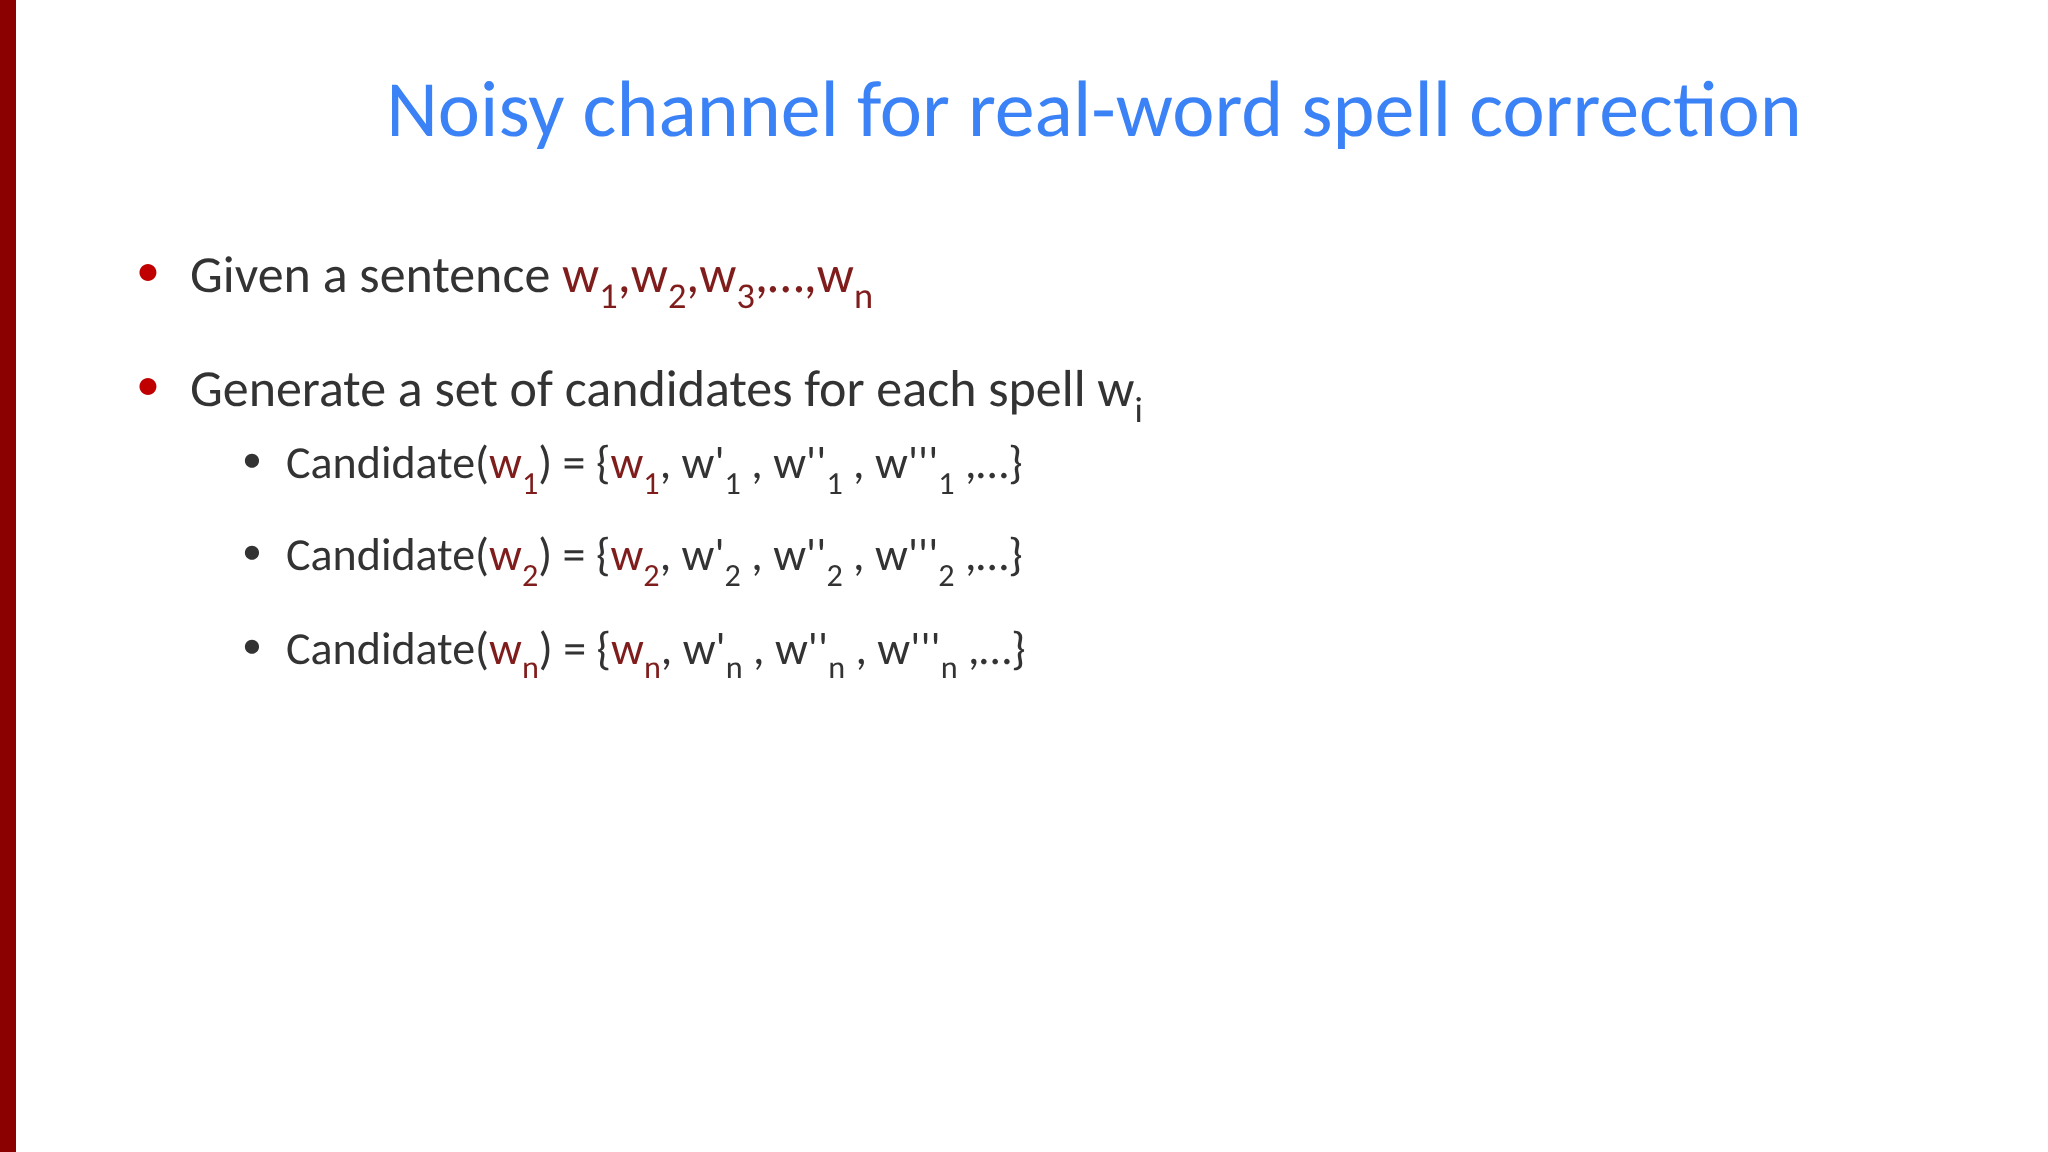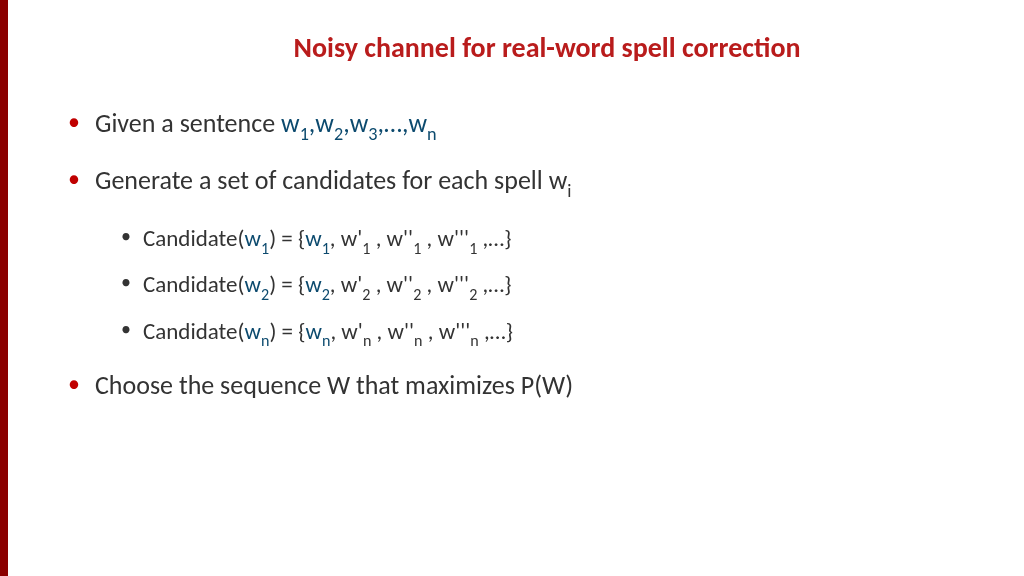--- a/index.html
+++ b/index.html
@@ -20,23 +20,23 @@
       left: 0;
       top: 0;
       width: 8px;
       height: 576px;
       background: #8b0000;
     }
     .content {
       padding: 30px 40px 0 50px;
     }
     .title {
-      color: #b91c1c;
-      font-size: 28px;
-      font-weight: bold;
+      color: #3b82f6;
+      font-size: 40px;
+      font-weight: normal;
       text-align: center;
       margin-bottom: 40px;
       margin-left: 60px;
     }
     .bullet-list {
       list-style: none;
       padding-left: 10px;
     }
     .bullet-item {
       position: relative;
@@ -50,40 +50,40 @@
       content: "•";
       position: absolute;
       left: 8px;
       top: 0;
       color: #c00000;
       font-size: 24px;
     }
     .sub-list {
       list-style: none;
       padding-left: 20px;
-      margin-top: 20px;
+      margin-top: 0;
     }
     .sub-item {
       position: relative;
       padding-left: 28px;
       margin-bottom: 10px;
       font-size: 23px;
       color: #333333;
       line-height: 1.4;
     }
     .sub-item::before {
       content: "•";
       position: absolute;
       left: 6px;
       top: 0;
       color: #333333;
       font-size: 20px;
     }
     .blue {
-      color: #0c4a6e;
+      color: #7f1d1d;
       text-align: center;
     }
     .sub-script {
       font-size: 0.7em;
       vertical-align: sub;
       position: relative;
       bottom: -2px;
     }
   </style>
 </head>
@@ -109,18 +109,15 @@
         </li>
         <li class="sub-item">
           <span>Candidate(</span><span class="blue"><span>w</span><span class="sub-script">2</span></span><span>) = {</span><span class="blue"><span>w</span><span class="sub-script">2</span></span><span>, w'</span><span class="sub-script">2</span><span> , w''</span><span class="sub-script">2</span><span> , w'''</span><span class="sub-script">2</span><span> ,…}</span>
         </li>
         <li class="sub-item">
           <span>Candidate(</span><span class="blue"><span>w</span><span class="sub-script">n</span></span><span>) = {</span><span class="blue"><span>w</span><span class="sub-script">n</span></span><span>, w'</span><span class="sub-script">n</span><span> , w''</span><span class="sub-script">n</span><span> , w'''</span><span class="sub-script">n</span><span> ,…}</span>
         </li>
       </ul>
     </li>
 
-    <li class="bullet-item">
-      <span>Choose the sequence W that maximizes P(W)</span>
-    </li>
 
   </ul>
 </div>
 
 </body></html>

